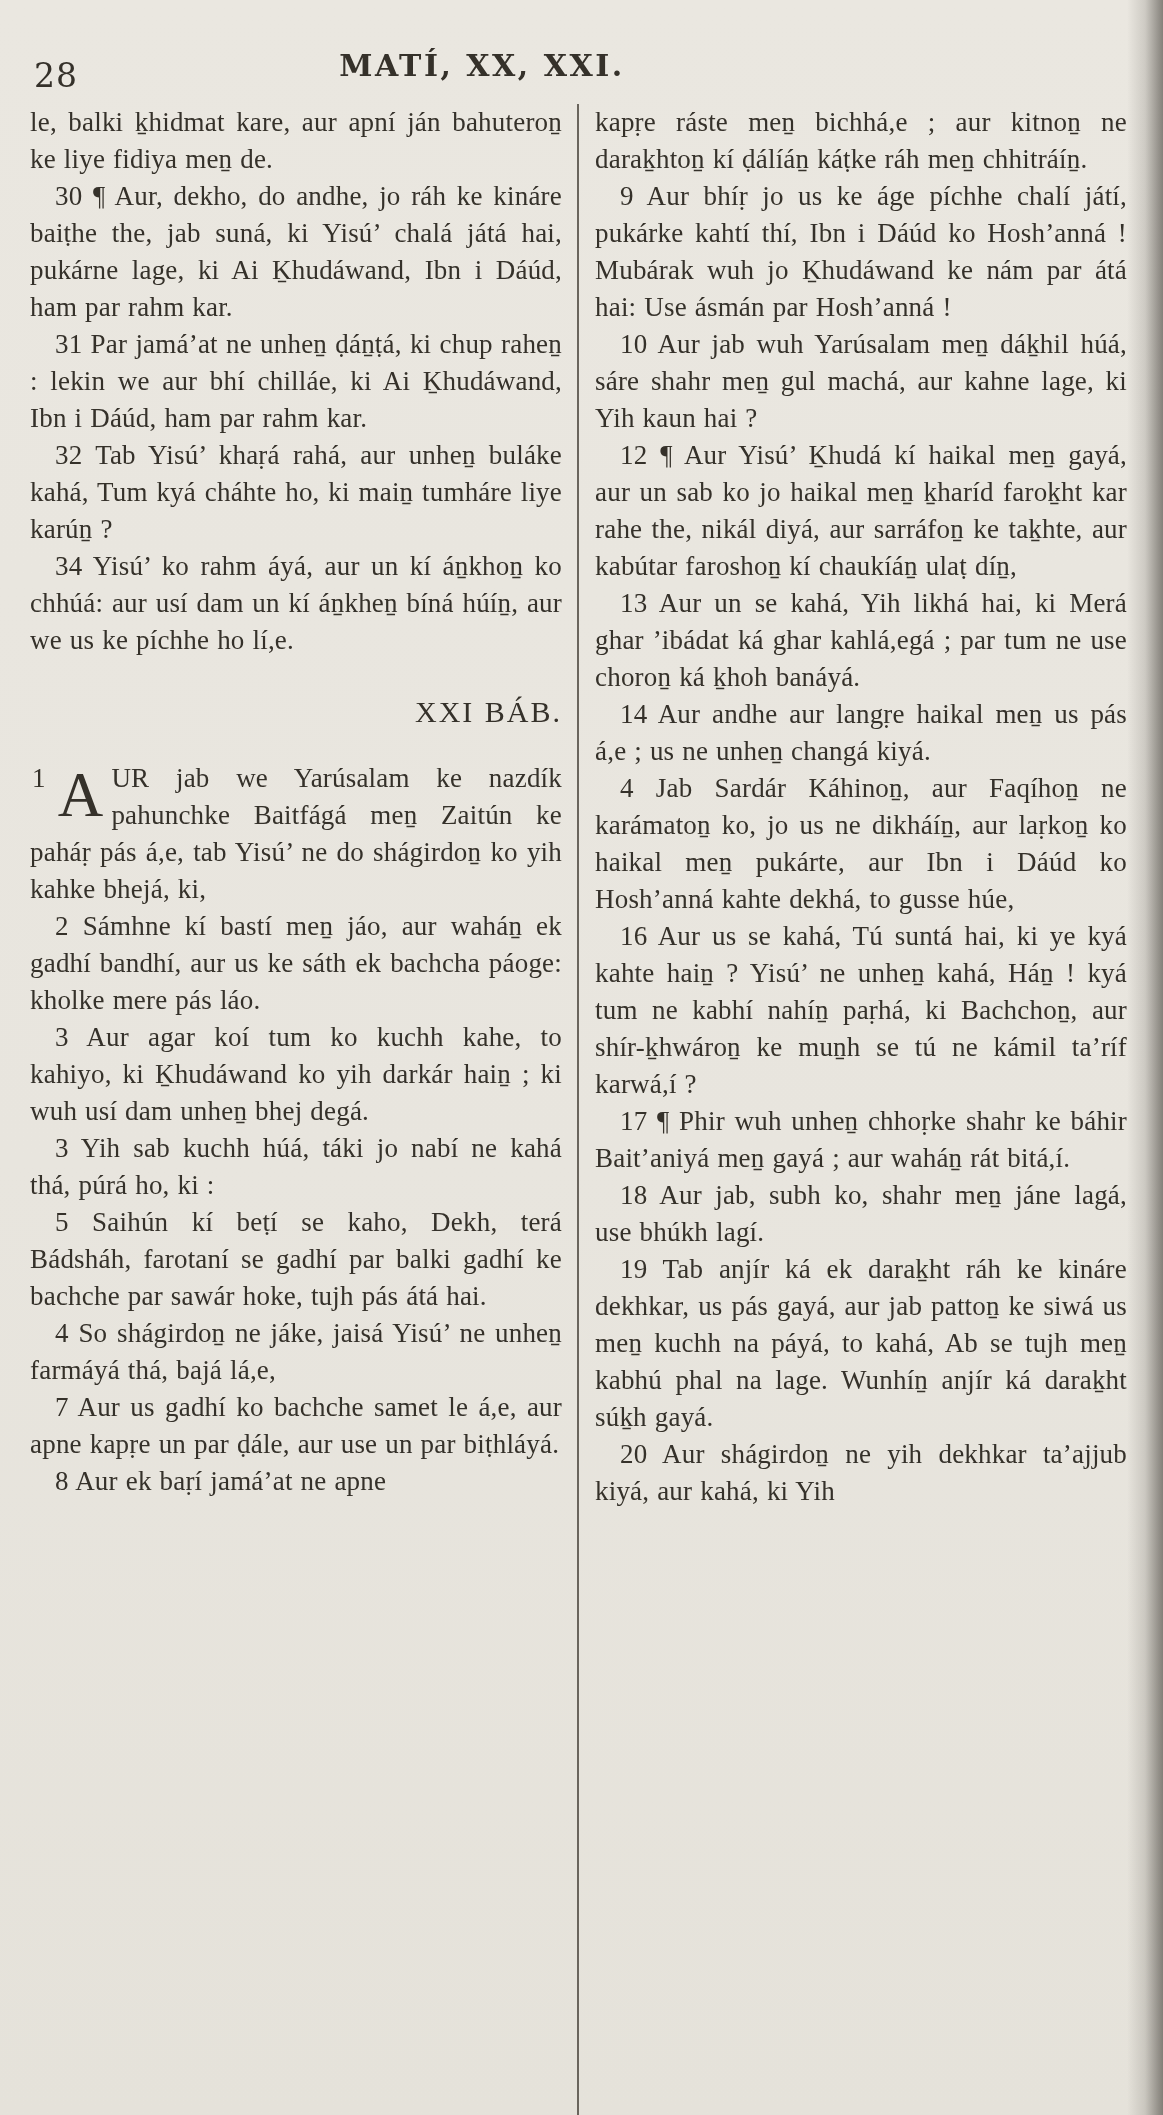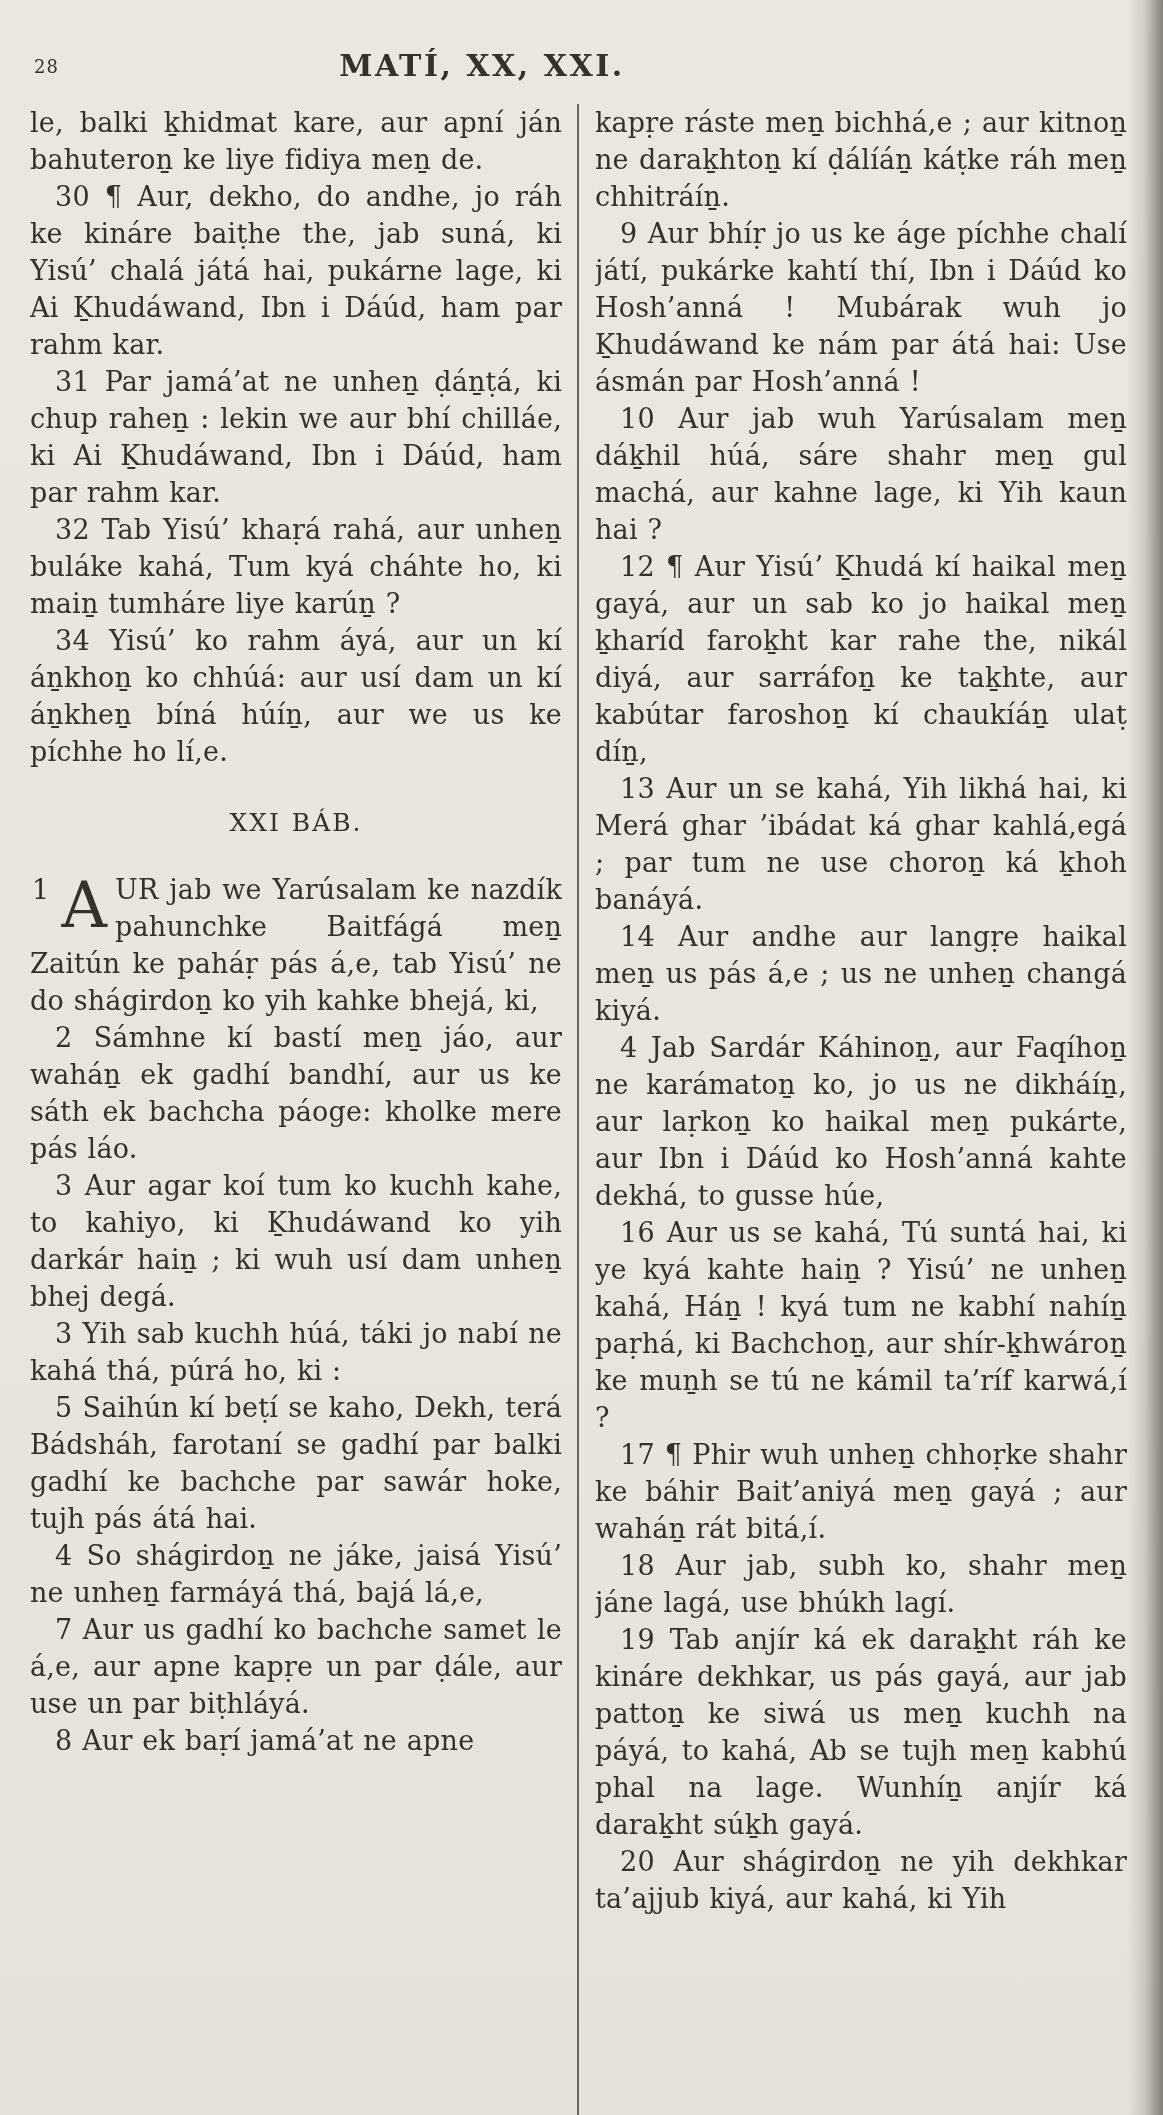--- a/index.html
+++ b/index.html
@@ -22,52 +22,53 @@
     background:linear-gradient(to right,rgba(58,54,48,0) 0%,rgba(58,54,48,0.16) 50%,rgba(58,54,48,0.58) 100%);
     pointer-events:none;z-index:5;
   }
   .page-header{
     position:relative;
     margin:48px 40px 0 30px;
     height:44px;
   }
   .page-number{
     position:absolute;left:4px;top:8px;
-    font-size:18px;letter-spacing:1px;
+    font-size:33px;letter-spacing:1px;
   }
   .running-title{
     position:absolute;left:452px;top:0;transform:translateX(-50%);
     font-size:30px;font-weight:bold;letter-spacing:2.5px;white-space:nowrap;
   }
   .columns{
     display:flex;align-items:stretch;
     margin:12px 36px 0 30px;
     height:2011px;
     overflow:hidden;
+    font-family:Liberation Serif, serif;
   }
   .column{
     overflow:hidden;
     text-align:justify;
     font-size:27px;
     line-height:37px;
     letter-spacing:0.2px;
     word-spacing:1px;
   }
   .column.left{width:532px;flex:none;}
   .column.right{flex:1;}
   .divider{
     width:2px;flex:none;
     background:var(--divider);
     margin:0 16px 0 15px;
   }
   p.verse{margin:0;padding:0;text-indent:25px;}
   p.verse.cont{text-indent:0;}
   .chapter-heading{
-    text-align:center;
-    font-size:25px;
+    text-align:right;
+    font-size:30px;
     letter-spacing:2px;
     margin:34px 0 30px;
     font-weight:normal;
     text-indent:0;
   }
   p.dropcap-verse{text-indent:0;}
   .dc-num{
     float:left;
     font-size:27px;line-height:37px;
     margin:0 12px 0 2px;

